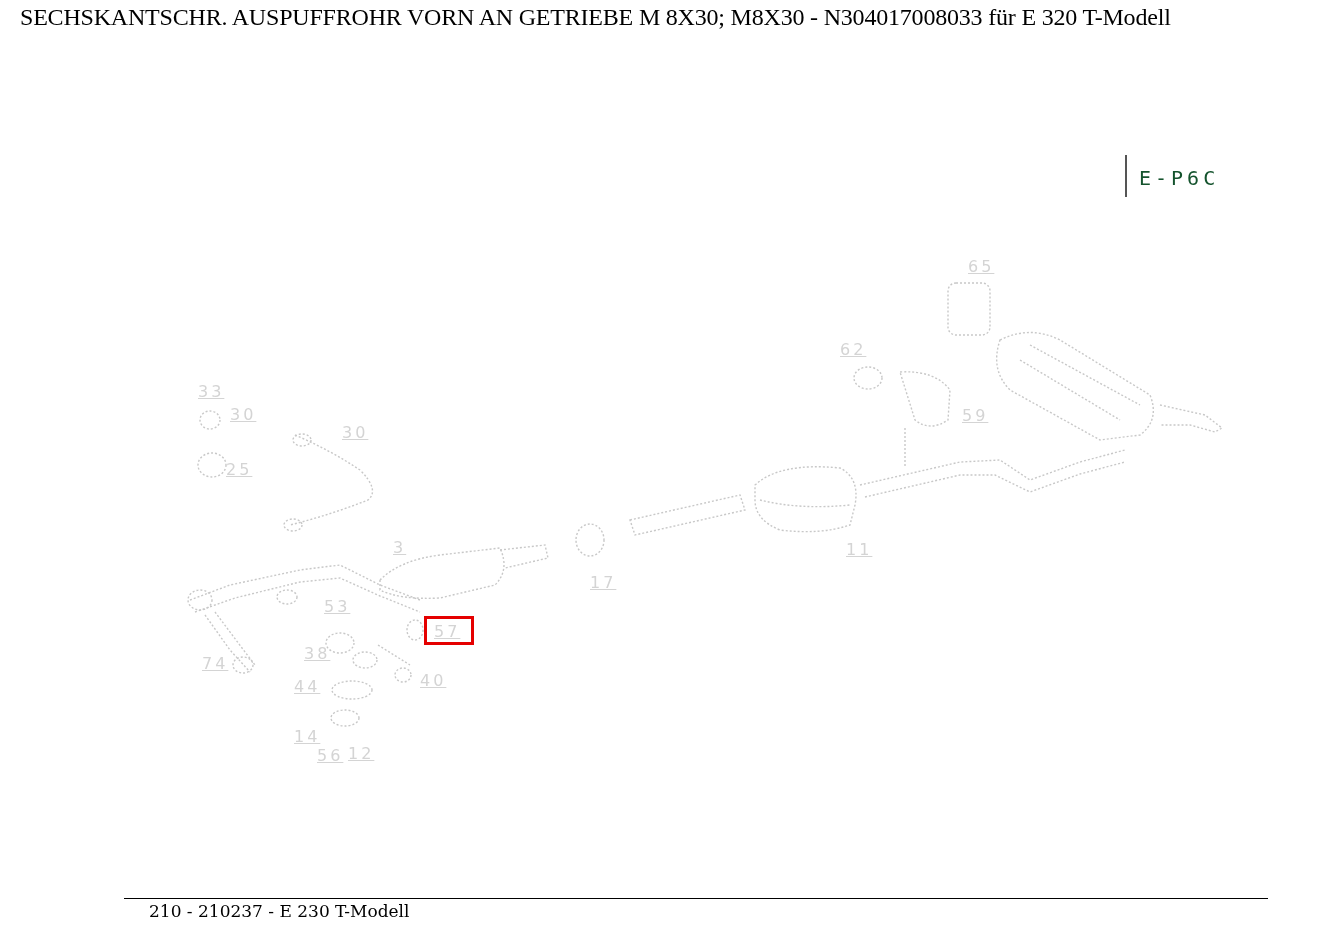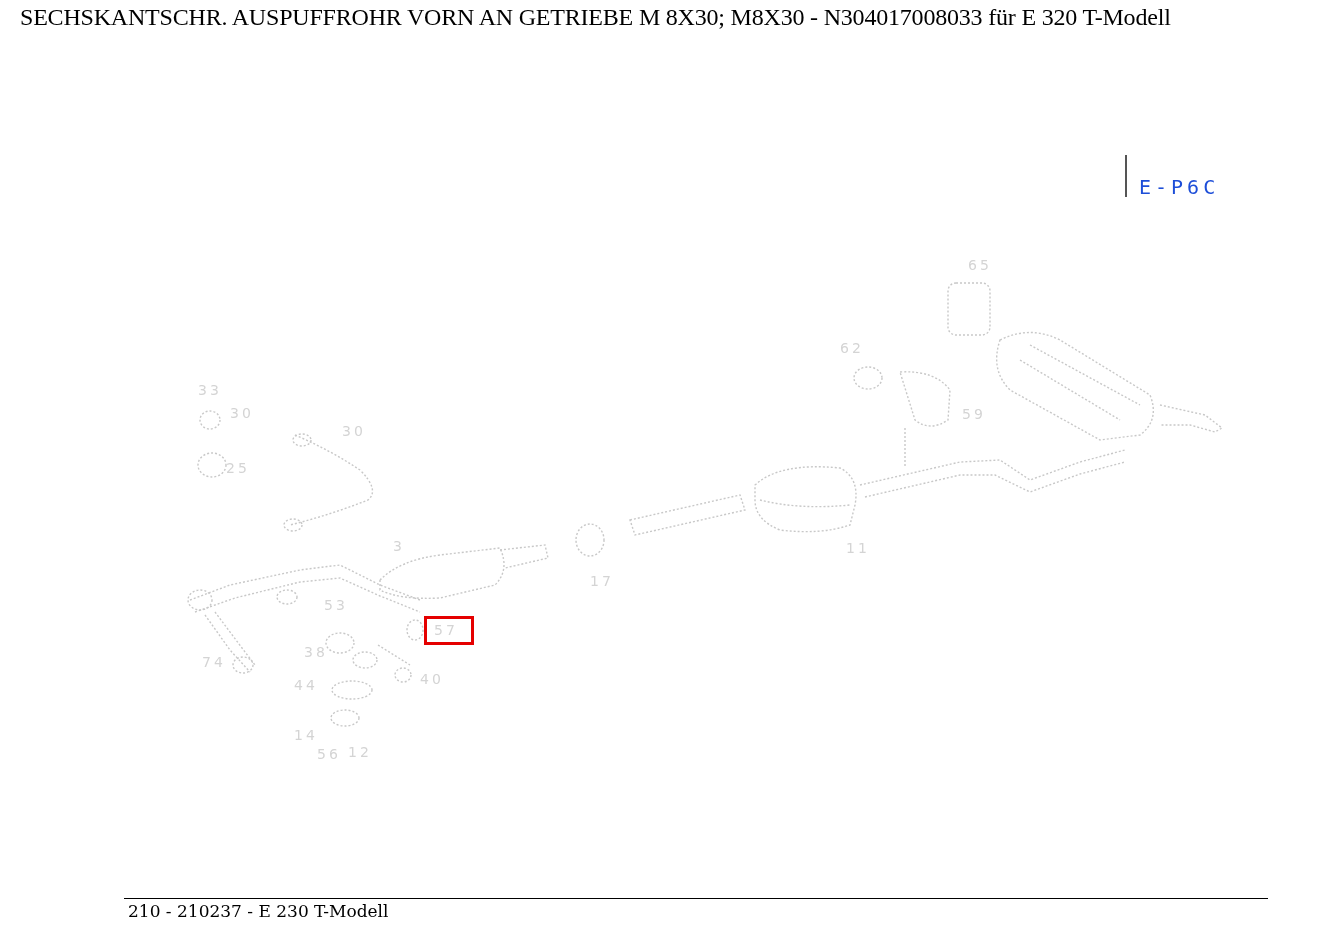--- a/index.html
+++ b/index.html
@@ -1,24 +1,24 @@
 <!DOCTYPE html>
 <html><head>
 <meta charset="utf-8">
 <style>
   html, body { margin:0; padding:0; background:#ffffff; }
   body { width:1326px; height:937px; position:relative; overflow:hidden; font-family:"DejaVu Serif", serif; color:#000; }
   .title { position:absolute; left:20px; top:4px; font-family:"Liberation Serif", serif; font-size:24px; white-space:nowrap; letter-spacing:-0.2px; }
   .diagram { position:absolute; left:0; top:0; width:1326px; height:937px; }
-  .lbl { position:absolute; font-family:"DejaVu Sans", sans-serif; font-size:14px; color:#d4d4d4; letter-spacing:3px; }
+  .lbl { position:absolute; font-family:"DejaVu Sans", sans-serif; font-size:16px; color:#d4d4d4; letter-spacing:3px;text-decoration:underline; }
   .highlight { position:absolute; left:424px; top:616px; width:50px; height:29px; border:3px solid #e50000; box-sizing:border-box; }
   .footer-line { position:absolute; left:124px; top:898px; width:1144px; height:1px; background:#000; }
-  .footer { position:absolute; left:128px; top:901px; font-family:"DejaVu Serif", serif; font-size:17px; white-space:nowrap; }
+  .footer { position:absolute; left:149px; top:901px; font-family:"DejaVu Serif", serif; font-size:17px; white-space:nowrap; }
   .logo-box { position:absolute; left:1125px; top:155px; width:125px; height:42px; border-left:2px solid #555; }
-  .logo-text { position:absolute; left:12px; top:20px; font-family:"DejaVu Sans Mono", monospace; font-size:20px; color:#1d4ed8; letter-spacing:4px; }
+  .logo-text { position:absolute; left:12px; top:11px; font-family:"DejaVu Sans Mono", monospace; font-size:20px; color:#14532d; letter-spacing:4px; }
 </style>
 </head>
 <body>
 
 <div class="title">SECHSKANTSCHR. AUSPUFFROHR VORN AN GETRIEBE M 8X30; M8X30 - N304017008033 für E 320 T-Modell</div>
 
 <div class="logo-box">
   <span class="logo-text">E-P6C</span>
 </div>
 

